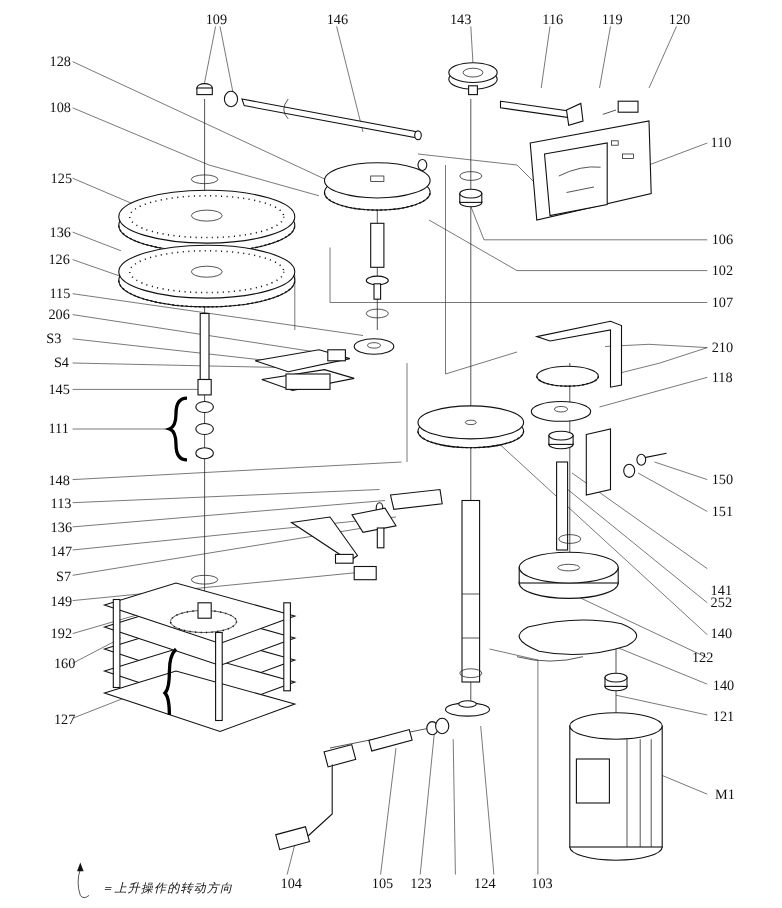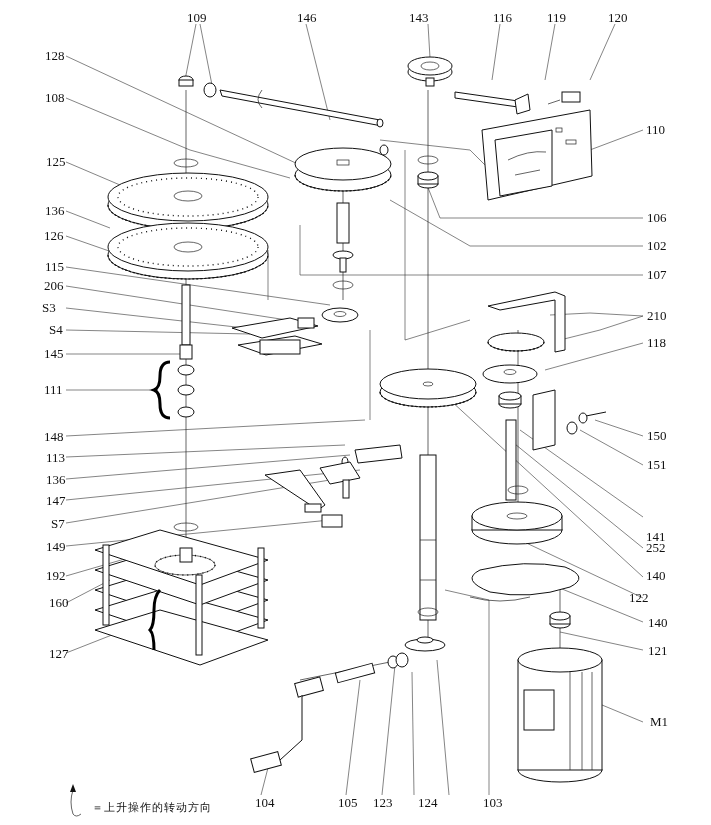--- a/index.html
+++ b/index.html
@@ -1,19 +1,19 @@
 <!DOCTYPE html>
 <html><head>
   <meta charset="utf-8">
   <style>
     html, body { margin: 0; padding: 0; background: #ffffff; }
     body { width: 711px; height: 825px; position: relative; overflow: hidden; font-family: "DejaVu Serif", serif; }
     #drawing { position: absolute; left: 0; top: 0; width: 711px; height: 825px; }
     .lbl { position: absolute; font-size: 13px; color: #111; font-family: Liberation Serif, serif; line-height: 12px; white-space: nowrap; }
-    .legend-text { position: absolute; left: 92px; top: 800px; font-size: 11px; color: #111; font-family: "DejaVu Sans", sans-serif; letter-spacing: 1px; }
+    .legend-text { position: absolute; left: 92px; top: 800px; font-size: 11px; color: #111; font-family: "DejaVu Sans", sans-serif; letter-spacing: 1px; font-style: italic; }
     svg .part { fill: #fff; stroke: #111; stroke-width: 1; }
     svg .thin { fill: none; stroke: #222; stroke-width: 0.7; }
     svg .lead { fill: none; stroke: #333; stroke-width: 0.6; }
     svg .teeth { fill: none; stroke: #111; stroke-width: 1.2; stroke-dasharray: 2 2; }
     svg .dots { fill: none; stroke: #111; stroke-width: 1.4; stroke-dasharray: 1 4; }
     svg .heavy { fill: none; stroke: #000; stroke-width: 3; }
   </style>
 </head>
 <body>
 
@@ -339,16 +339,16 @@
 <div class="lbl" style="left:648px;top:617px">140</div>
 <div class="lbl" style="left:648px;top:645px">121</div>
 <div class="lbl" style="left:46px;top:570px">192</div>
 <div class="lbl" style="left:49px;top:597px">160</div>
 <div class="lbl" style="left:49px;top:648px">127</div>
 <div class="lbl" style="left:650px;top:716px">M1</div>
 <div class="lbl" style="left:255px;top:797px">104</div>
 <div class="lbl" style="left:338px;top:797px">105</div>
 <div class="lbl" style="left:373px;top:797px">123</div>
 <div class="lbl" style="left:407px;top:829px">114</div>
-<div class="lbl" style="left:418px;top:797px">124</div>
+<div class="lbl" style="left:431px;top:797px">124</div>
 <div class="lbl" style="left:483px;top:797px">103</div>
 
 <div class="legend-text">＝上升操作的转动方向</div>
 
 </body></html>

